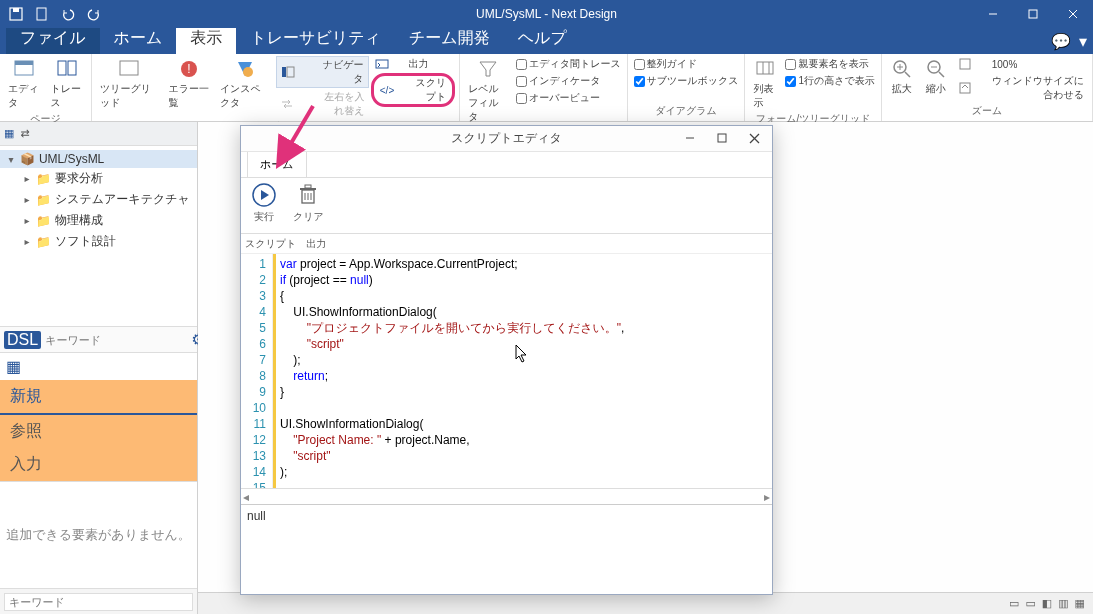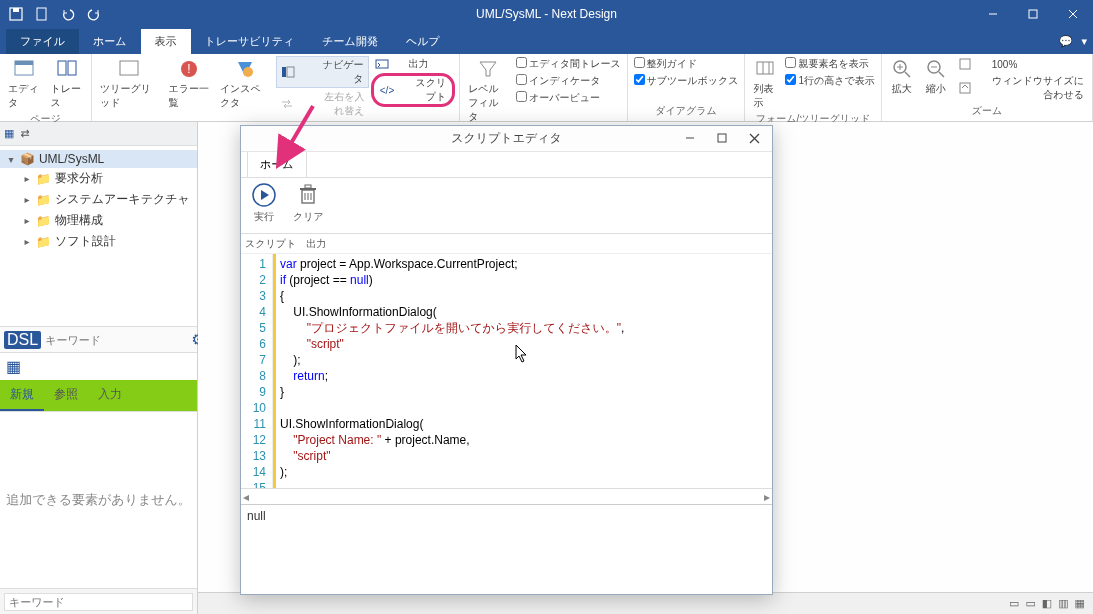--- a/index.html
+++ b/index.html
@@ -7,56 +7,56 @@
 
 
 .titlebar { height: 28px; background: #2a579a; display: flex; align-items: center; color: #fff; font-size: 12px; position: relative; }
 .qat { display: flex; gap: 6px; padding-left: 6px; align-items: center; }
 .qat-btn { width: 20px; height: 20px; display: flex; align-items: center; justify-content: center; cursor: pointer; }
 .title-center { position: absolute; left: 50%; transform: translateX(-50%); }
 .win-controls { margin-left: auto; display: flex; }
 .win-btn { width: 40px; height: 28px; display: flex; align-items: center; justify-content: center; cursor: pointer; }
 
 
-.menubar { height: 26px; background: #2a579a; display: flex; align-items: flex-end; padding-left: 6px; color: #fff; font-size: 11px; }
+.menubar { height: 26px; background: #2a579a; display: flex; align-items: flex-end; padding-left: 6px; color: #fff; font-size: 16px; }
 .menutab { padding: 5px 14px; cursor: pointer; }
 .menutab.file { background: #1e4a82; }
 .menutab.active { background: #fff; color: #333; }
 .menubar-right { margin-left: auto; display: flex; padding-right: 6px; gap: 8px; color: #fff; align-items: center; height: 100%; }
 
 
 .ribbon { height: 68px; background: #fff; border-bottom: 1px solid #d0d0d0; display: flex; position: relative; }
 .ribgroup { display: flex; flex-direction: column; border-right: 1px solid #e0e0e0; padding: 2px 4px; }
 .ribgroup-body { flex: 1; display: flex; align-items: flex-start; gap: 2px; }
 .ribgroup-label { font-size: 10px; color: #666; text-align: center; padding-bottom: 1px; }
 .ribbtn { display: flex; flex-direction: column; align-items: center; padding: 2px 4px; font-size: 10px; color: #444; cursor: pointer; gap: 2px; min-width: 32px; }
 .ribbtn .ico { width: 22px; height: 22px; display: flex; align-items: center; justify-content: center; }
 .ribbtn.sm { flex-direction: row; min-width: auto; padding: 1px 4px; gap: 20px; text-align: right; }
 .ribbtn.sm .ico { width: 14px; height: 14px; }
 .ribcol { display: flex; flex-direction: column; gap: 1px; }
-.ribchk { font-size: 10px; color: #444; display: flex; gap: 2px; padding: 1px 2px; white-space: nowrap; }
+.ribchk { font-size: 10px; color: #444; display: flex; align-items: center; gap: 2px; padding: 1px 2px; white-space: nowrap; }
 .ribchk input { width: 11px; height: 11px; }
 
 
 .highlight { border: 3px solid #e0317a; border-radius: 14px; padding: 0 6px !important; }
 
 
 .arrow-annot { position: absolute; z-index: 50; pointer-events: none; }
 
 
 .leftpane { position: absolute; left: 0; top: 122px; width: 198px; bottom: 0; background: #f5f5f5; display: flex; flex-direction: column; border-right: 1px solid #d0d0d0; }
 .lp-toolbar { height: 24px; background: #eef0f2; display: flex; align-items: center; padding: 0 4px; gap: 6px; font-size: 11px; color: #555; border-bottom: 1px solid #ddd; }
 .tree { flex: 0 0 auto; height: 180px; background: #fff; font-size: 12px; color: #333; padding: 4px 0; overflow: auto; }
 .tree-root { display: flex; align-items: center; gap: 4px; padding: 2px 6px; background: #d8e6f5; }
 .tree-item { display: flex; align-items: center; gap: 4px; padding: 2px 6px 2px 22px; }
 .tree-exp { width: 10px; text-align: center; color: #666; font-size: 10px; }
 .folder-ico { color: #d9a441; }
 .lp-search { border-top: 1px solid #ddd; border-bottom: 1px solid #ddd; display: flex; align-items: center; padding: 3px 4px; gap: 4px; background: #fafafa; }
 .lp-search input { flex: 1; border: none; background: transparent; font-size: 11px; outline: none; color: #888; }
-.lp-tabs { display: flex; font-size: 12px; border-bottom: 1px solid #ddd; background: #84cc16; }
+.lp-tabs { display: flex; font-size: 16px; border-bottom: 1px solid #ddd; background: #fdba74; flex-direction: column; }
 .lp-tab { padding: 6px 10px; cursor: pointer; color: #555; }
 .lp-tab.active { border-bottom: 2px solid #2a579a; color: #2a579a; }
 .lp-iconrow { padding: 4px 6px; background: #fff; color: #2a579a; }
 .lp-empty { flex: 1; display: flex; align-items: center; justify-content: center; font-size: 13px; color: #888; background: #fff; }
 .lp-bottom-search { border-top: 1px solid #ddd; padding: 3px 4px; }
 .lp-bottom-search input { width: 100%; border: 1px solid #ddd; padding: 2px 4px; font-size: 11px; color: #888; }
 
 
 .main { position: absolute; left: 198px; top: 122px; right: 0; bottom: 0; background: #fefefe; }
 

